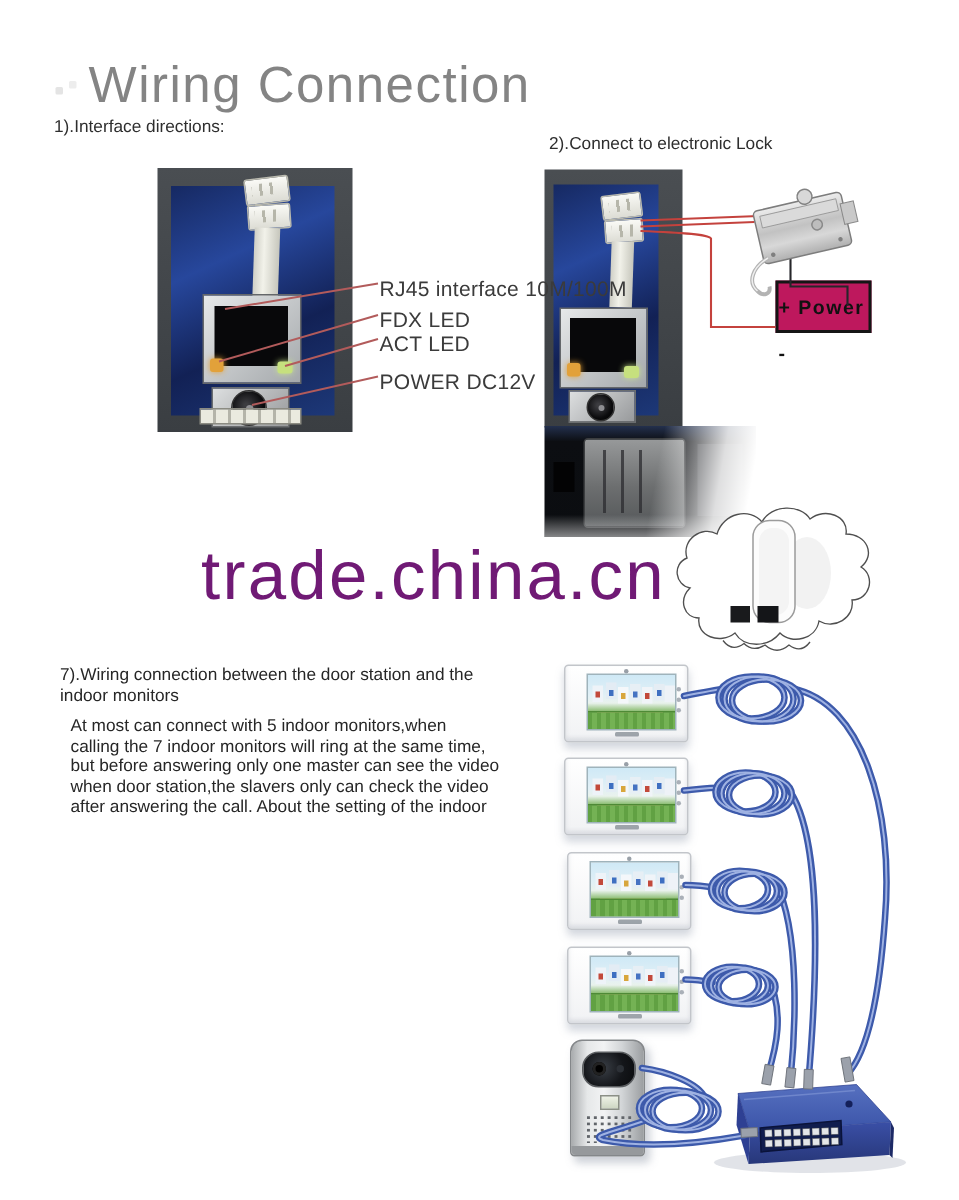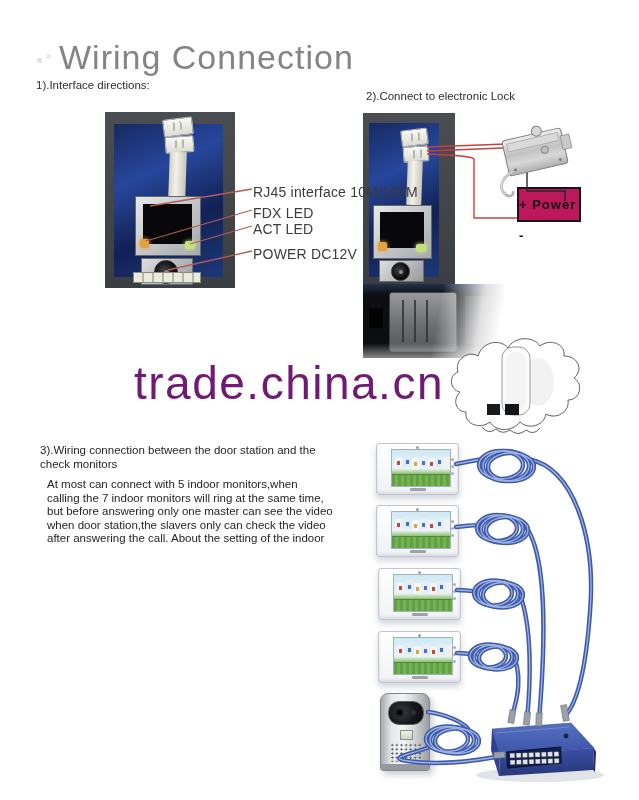--- a/index.html
+++ b/index.html
@@ -214,22 +214,22 @@
     <ellipse cx="96" cy="52" rx="16" ry="24" fill="#e8e8e8" opacity="0.55"></ellipse>
     <rect x="60" y="17" width="28" height="68" rx="11" fill="#fcfcfc" stroke="#9b9b9b"></rect>
     <rect x="64" y="22" width="20" height="58" rx="9" fill="#f1f1f1" opacity="0.8"></rect>
     <rect x="45" y="74" width="13" height="11" fill="#191a1c"></rect>
     <rect x="63" y="74" width="14" height="11" fill="#141518"></rect>
   </svg>
 
   <div class="abs watermark">trade.china.cn</div>
 
   <div class="abs s3h">
-    <div>3).Wiring connection between the door station and the</div>
-    <div>check monitors</div>
+    <div>7).Wiring connection between the door station and the</div>
+    <div>indoor monitors</div>
   </div>
   <div class="abs s3b">
     <div>At most can connect with 5 indoor monitors,when</div>
     <div>calling the 7 indoor monitors will ring at the same time,</div>
     <div>but before answering only one master can see the video</div>
     <div>when door station,the slavers only can check the video</div>
     <div>after answering the call. About the setting of the indoor</div>
   </div>
 
   <div class="abs monitor m1">

